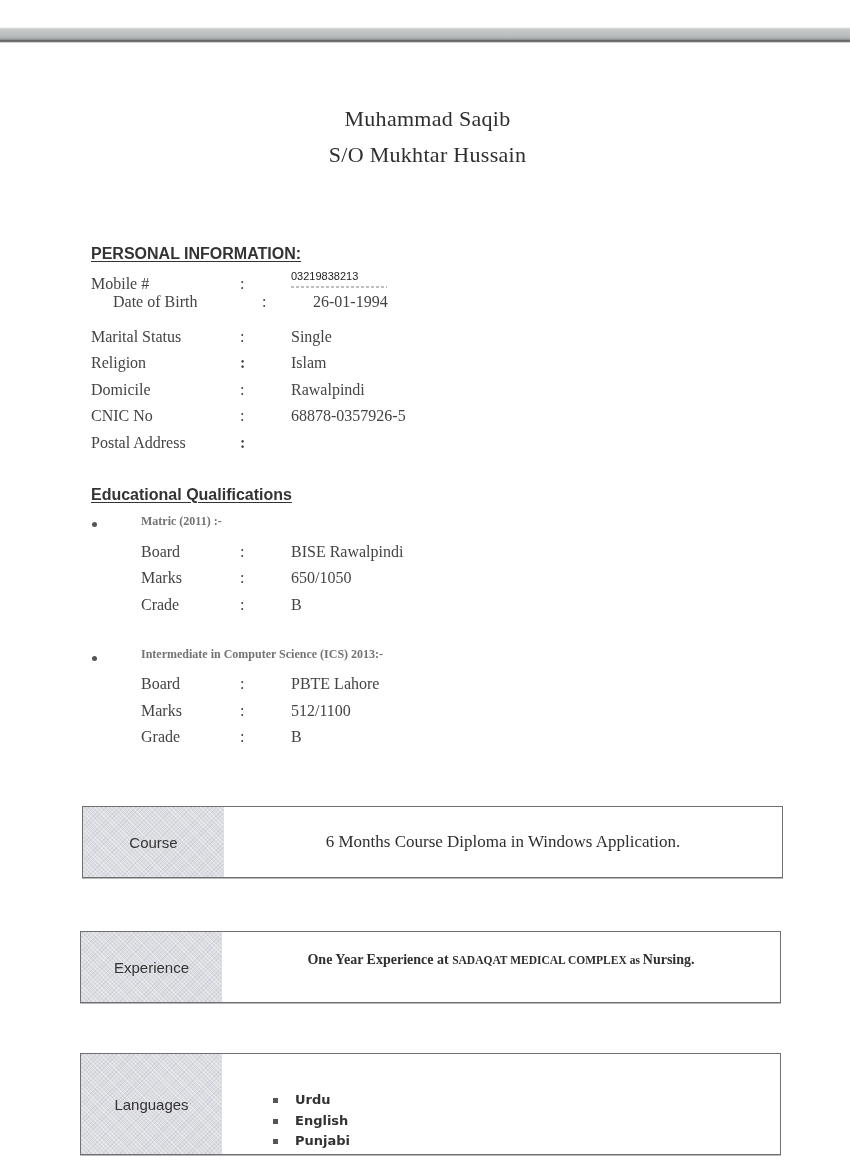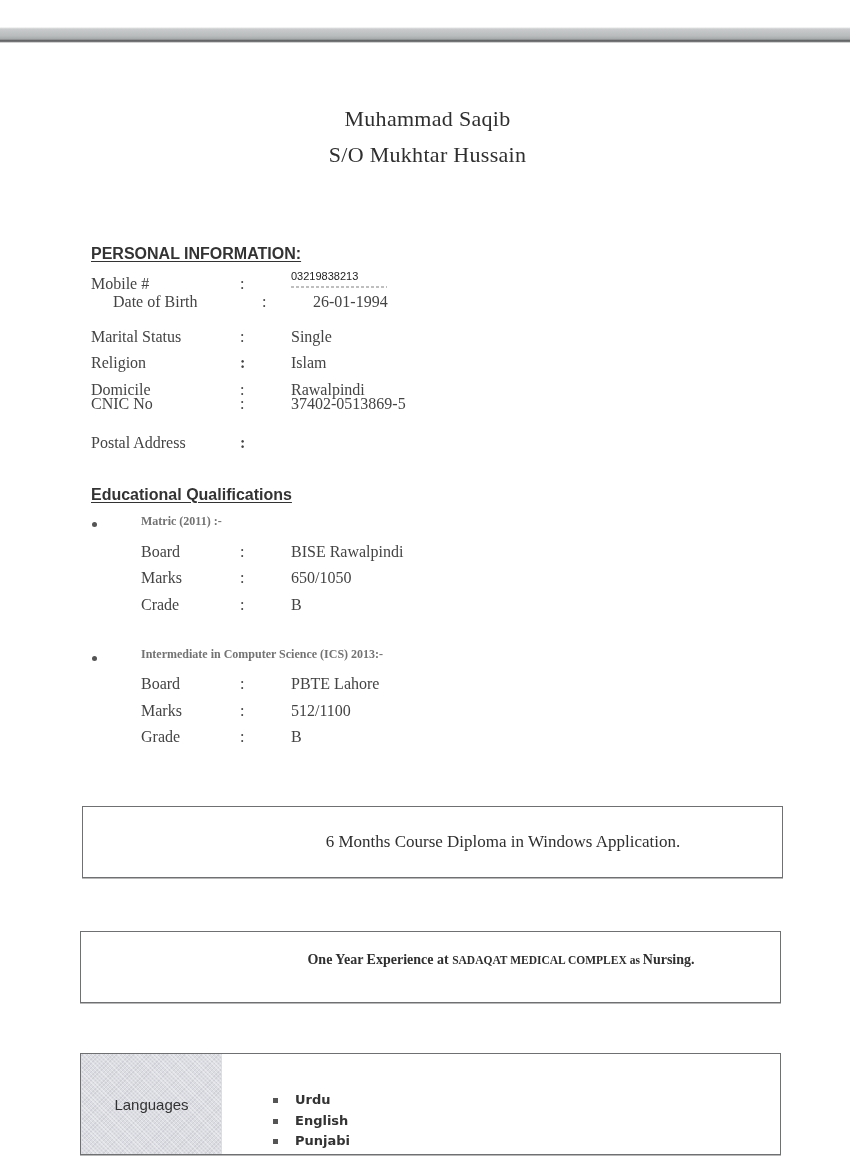--- a/index.html
+++ b/index.html
@@ -98,24 +98,24 @@
   <div class="row" style="left:91px; top:352px; width:700px;">
     <span class="lbl">Religion</span>
     <span class="colon" style="left:149px; font-weight:bold;">:</span>
     <span class="val" style="left:200px;">Islam</span>
   </div>
   <div class="row" style="left:91px; top:379px; width:700px;">
     <span class="lbl">Domicile</span>
     <span class="colon" style="left:149px;">:</span>
     <span class="val" style="left:200px;">Rawalpindi</span>
   </div>
-  <div class="row" style="left:91px; top:393px; width:700px;">
+  <div class="row" style="left:91px; top:405px; width:700px;">
     <span class="lbl">CNIC No</span>
     <span class="colon" style="left:149px;">:</span>
-    <span class="val" style="left:200px;">37402-0513869-5</span>
+    <span class="val" style="left:200px;">68878-0357926-5</span>
   </div>
   <div class="row" style="left:91px; top:432px; width:700px;">
     <span class="lbl">Postal Address</span>
     <span class="colon" style="left:149px; font-weight:bold;">:</span>
   </div>
 </div>
 
 <div class="section-heading" style="top:486px;">Educational Qualifications</div>
 
 <div>
@@ -152,26 +152,28 @@
     <span class="val" style="left:150px;">512/1100</span>
   </div>
   <div class="row" style="left:141px; top:726px; width:500px;">
     <span class="lbl">Grade</span>
     <span class="colon" style="left:99px;">:</span>
     <span class="val" style="left:150px;">B</span>
   </div>
 </div>
 
 <div class="box" style="left:82px; top:806px; width:699px; height:70px;">
+  <div class="label-cell">Course</div>
   <div class="content">
     <span class="course-text">6 Months Course Diploma in Windows Application.</span>
   </div>
 </div>
 
 <div class="box" style="left:80px; top:931px; width:699px; height:70px;">
+  <div class="label-cell">Experience</div>
   <div class="content" style="align-items:flex-start; padding-top:20px; box-sizing:border-box;">
     <span class="exp-text"><span>One Year Experience at </span><span class="caps">SADAQAT MEDICAL COMPLEX</span><span class="caps"> as </span><span>Nursing.</span></span>
   </div>
 </div>
 
 <div class="box" style="left:80px; top:1053px; width:699px; height:100px;">
   <div class="label-cell">Languages</div>
   <div class="content" style="display:block;">
     <ul class="lang-list">
       <li><span class="sq"></span><span>Urdu</span></li>

